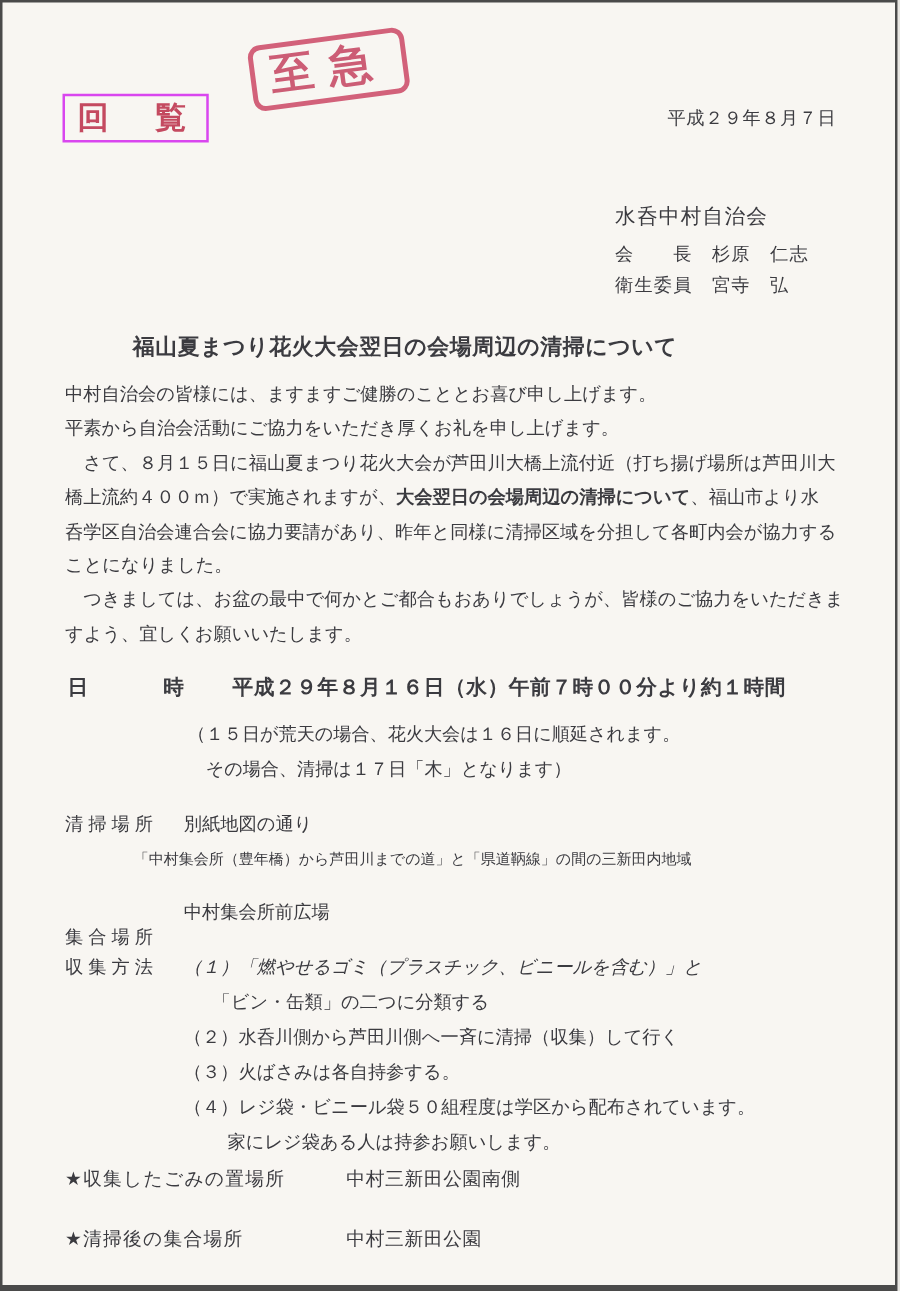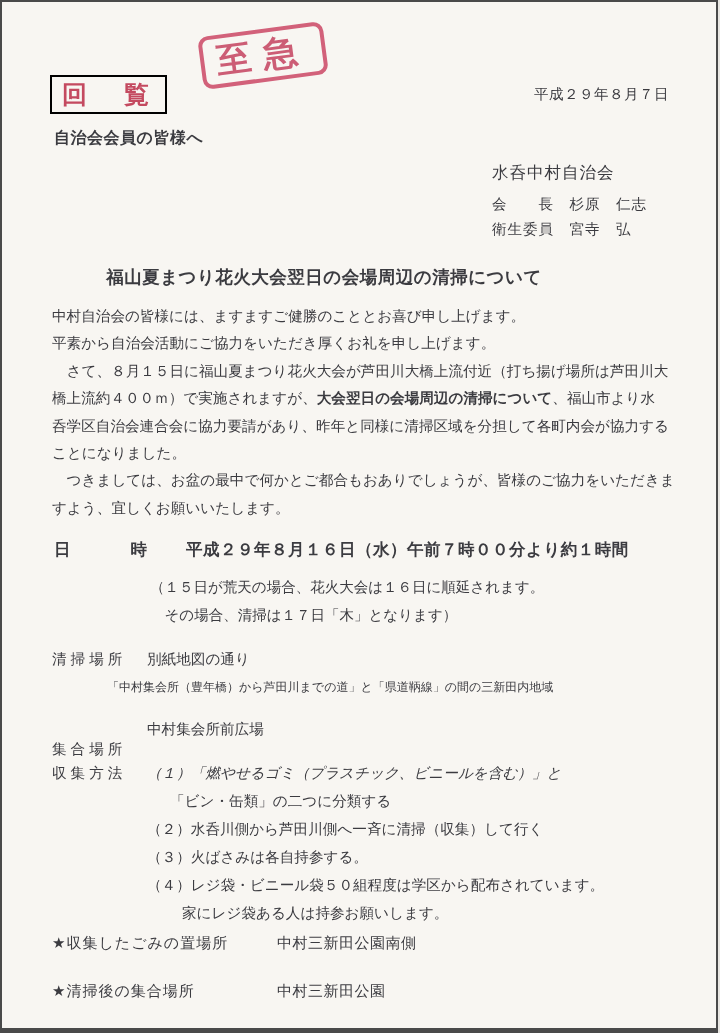--- a/index.html
+++ b/index.html
@@ -23,21 +23,21 @@
     border:4px solid #cf5570;border-radius:10px;
     color:#c9516b;font-weight:bold;
     font-size:35px;line-height:1.1;
     padding:3px 12px;letter-spacing:12px;
     transform:rotate(-7.5deg);
     opacity:.92;
   }
   
   .kairan{
     position:absolute;left:48px;top:73px;
-    border:2px solid #000000;
+    border:2px solid #d946ef;
     color:#c44a60;font-weight:bold;
     font-size:25px;line-height:1.15;
     padding:3px 10px;letter-spacing:6px;
   }
   .date{position:absolute;top:83px;left:532px;font-size:14.5px;letter-spacing:.5px;}
   .addressee{position:absolute;left:52px;top:126px;font-size:16px;font-weight:bold;letter-spacing:.5px;}
   .sender{position:absolute;left:490px;top:160px;}
   .sender .org{font-size:16.5px;font-weight:500;letter-spacing:1px;margin-bottom:8px;}
   .sender .line{font-size:14.5px;letter-spacing:1px;line-height:24.5px;white-space:pre;}
   .title{
@@ -61,21 +61,20 @@
 <body>
 
 <div class="page">
 
   <div class="stamp">至急</div>
 
   <div class="kairan">回　覧</div>
 
   <div class="date">平成２９年８月７日</div>
 
-  <div class="addressee">自治会会員の皆様へ</div>
 
   <div class="sender">
     <div class="org">水呑中村自治会</div>
     <div class="line">会　　長　杉原　仁志</div>
     <div class="line">衛生委員　宮寺　弘</div>
   </div>
 
   <div class="title">福山夏まつり花火大会翌日の会場周辺の清掃について</div>
 
   <div class="body-block">

